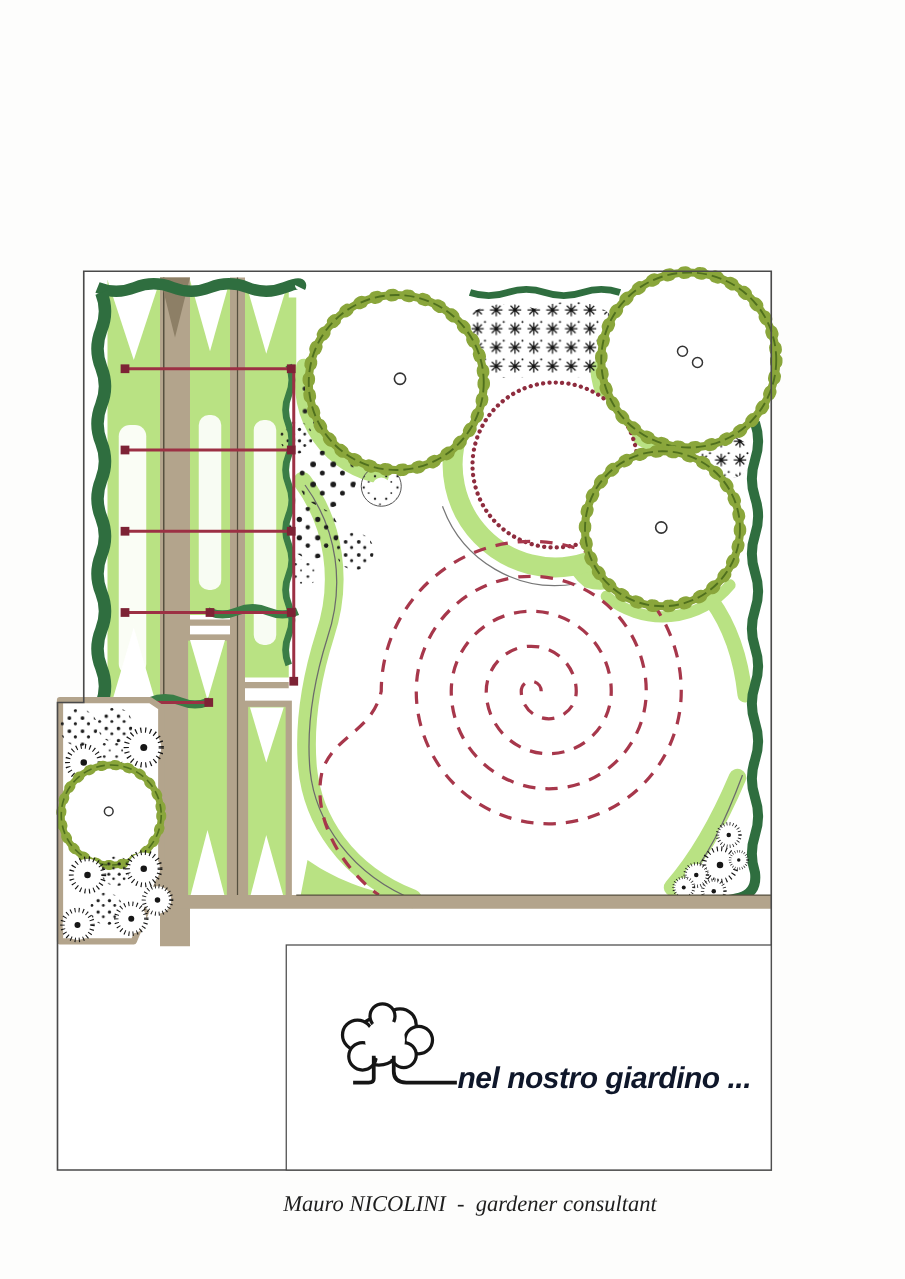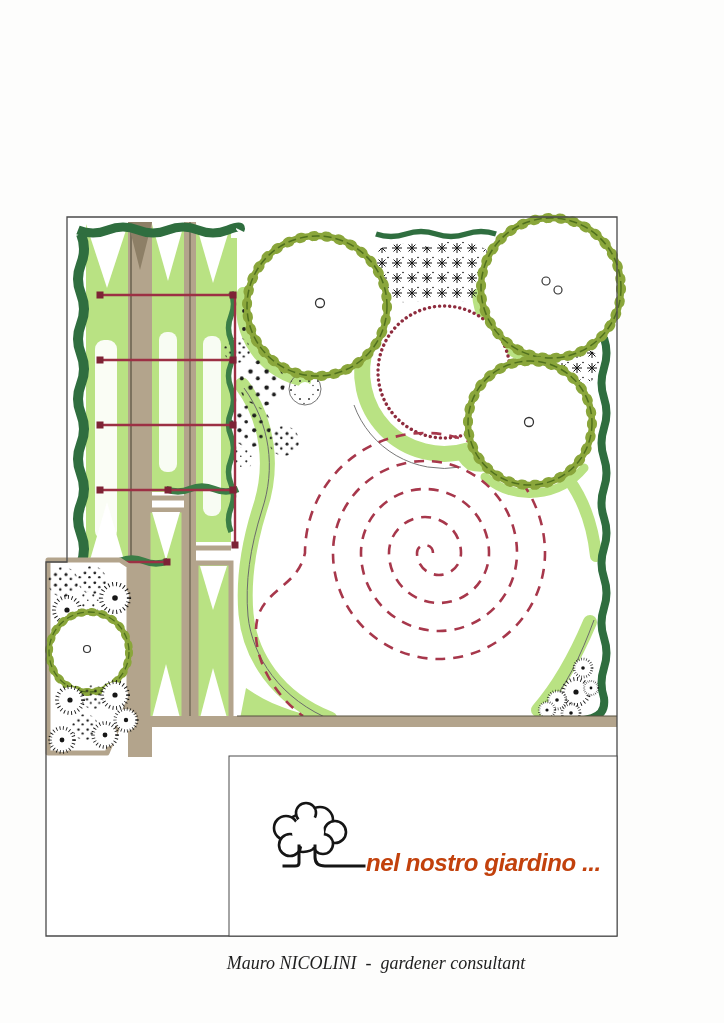--- a/index.html
+++ b/index.html
@@ -250,17 +250,17 @@
       <circle cx="290" cy="845" r="11"></circle>
       <circle cx="323" cy="844" r="10"></circle>
       <circle cx="306" cy="813" r="10"></circle>
     </g>
     <circle cx="308" cy="832" r="16" fill="#ffffff"></circle>
     <path d="M299,846 L299,863 Q299,866 295,866 L284,866" fill="none" stroke="#151515" stroke-width="3" stroke-linecap="square"></path>
     <path d="M315,846 L315,857 Q315,866 325,866 L364,866" fill="none" stroke="#151515" stroke-width="3" stroke-linecap="square"></path>
   </g>
 </svg>
 
-<div class="logo-text" style="color: #c2410c;">nel nostro giardino ...</div>
+<div class="logo-text" style="color: #0f172a;">nel nostro giardino ...</div>
 
 <div class="footer-credit">Mauro NICOLINI  -  gardener consultant</div>
 
 </div>
 
 </body></html>

